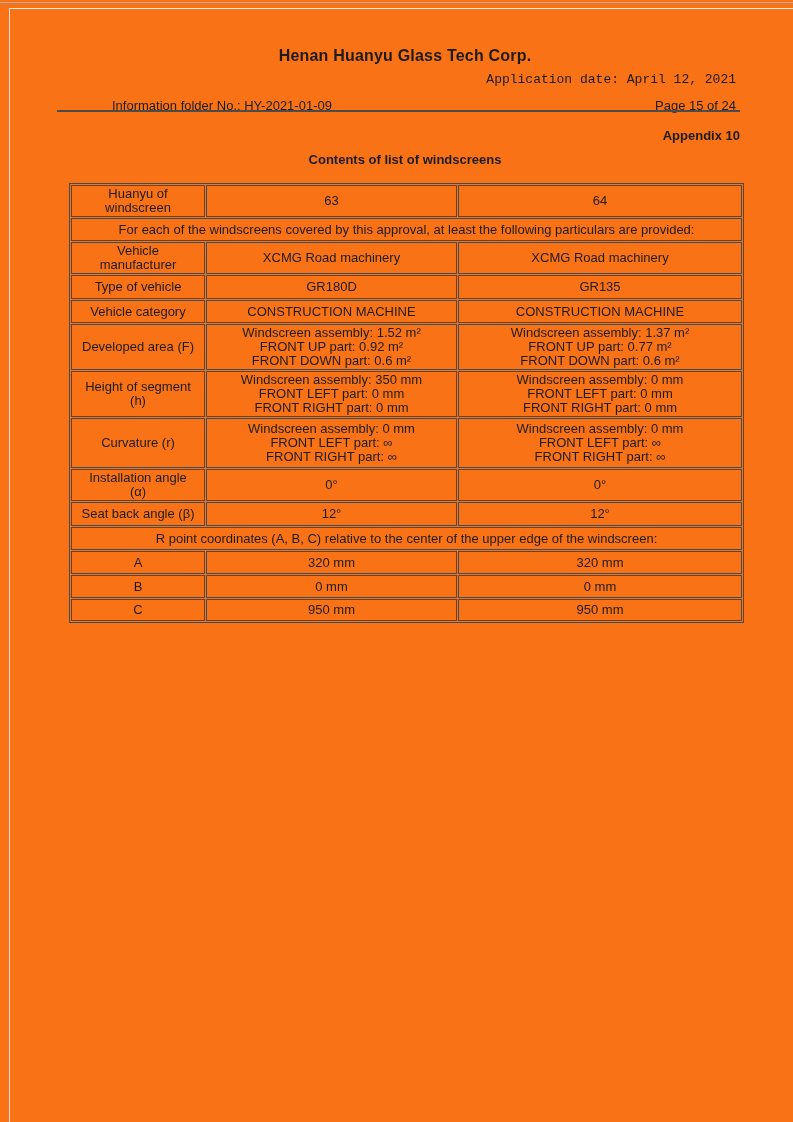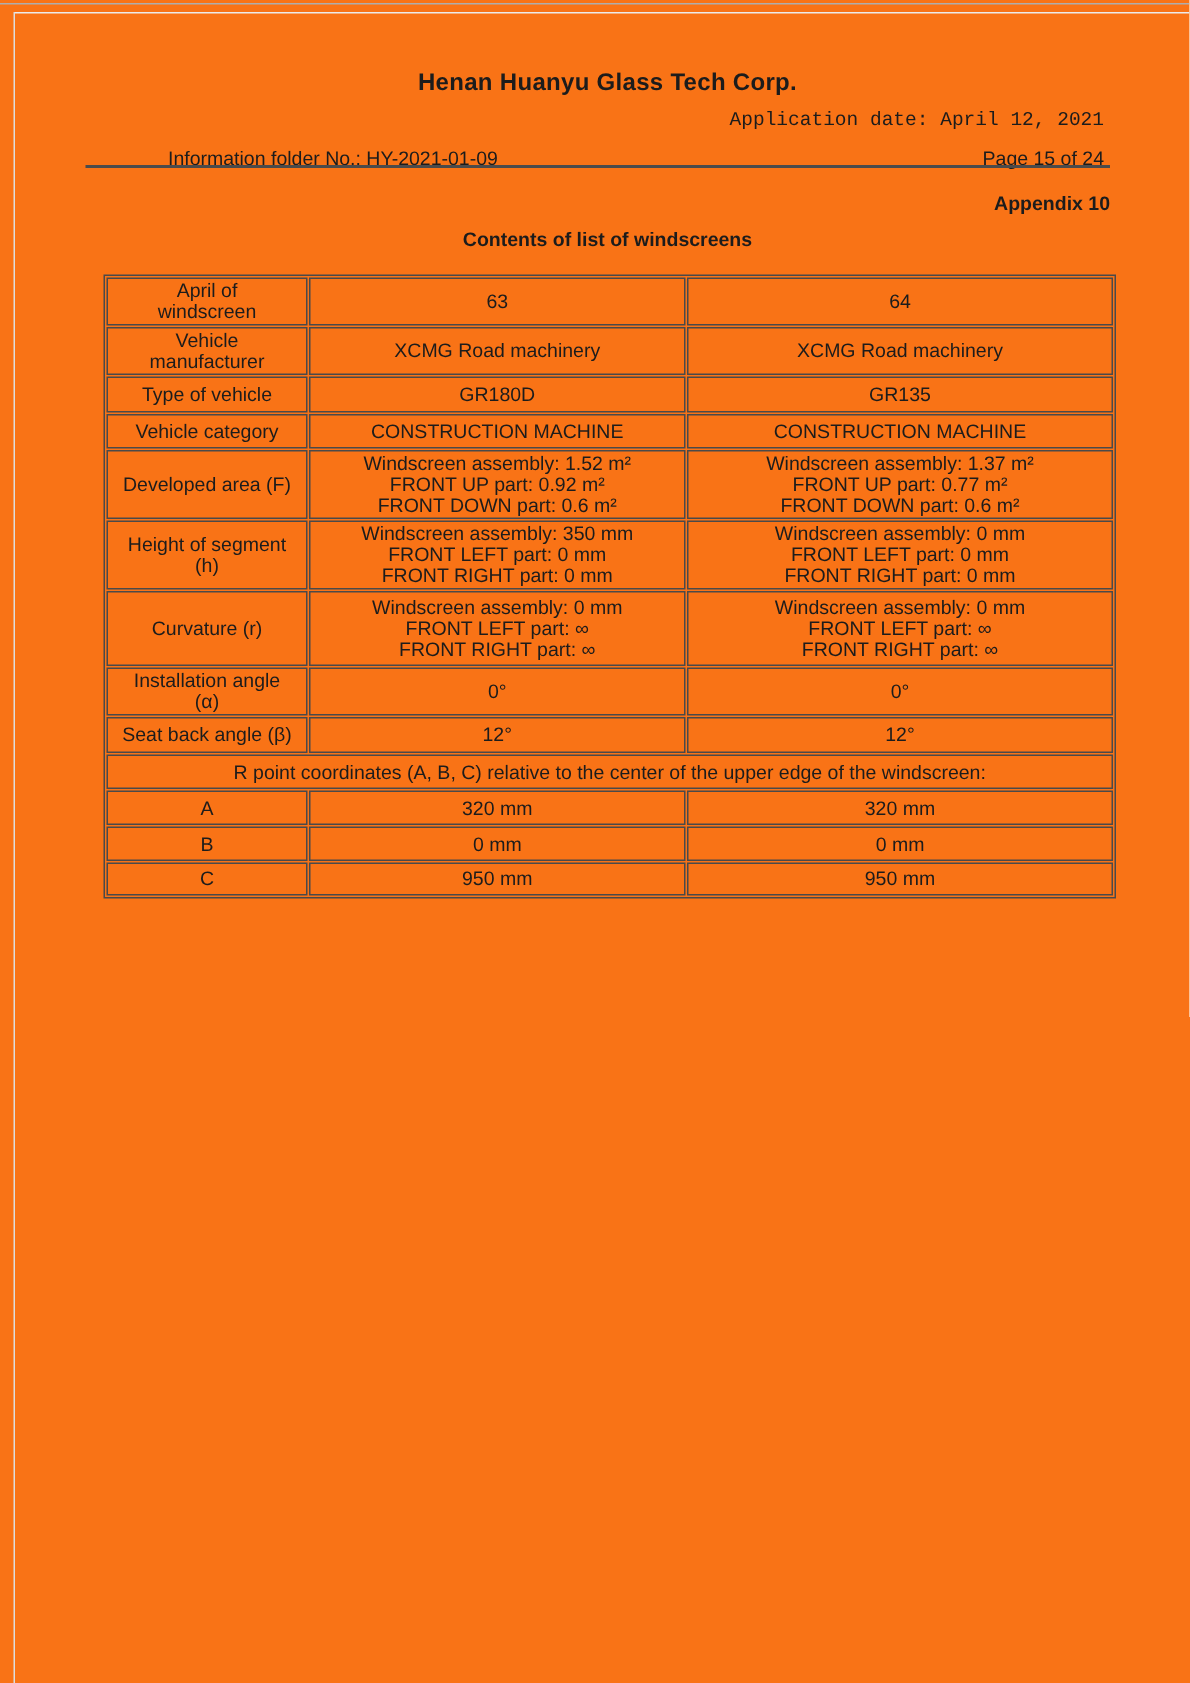--- a/index.html
+++ b/index.html
@@ -71,24 +71,27 @@
   <div class="subtitle">Contents of list of windscreens</div>
 
   <table class="ws">
     <colgroup>
       <col style="width:134px">
       <col style="width:251px">
       <col style="width:284px">
     </colgroup>
     <tbody>
       <tr class="h31">
-        <td>April of
+        <td>Huanyu of
 windscreen</td>
         <td>63</td>
         <td>64</td>
+      </tr>
+      <tr class="h24">
+        <td class="note-cell" colspan="3">For each of the windscreens covered by this approval, at least the following particulars are provided:</td>
       </tr>
       <tr class="h31">
         <td>Vehicle
 manufacturer</td>
         <td>XCMG Road machinery</td>
         <td>XCMG Road machinery</td>
       </tr>
       <tr class="h25">
         <td>Type of vehicle</td>
         <td>GR180D</td>

